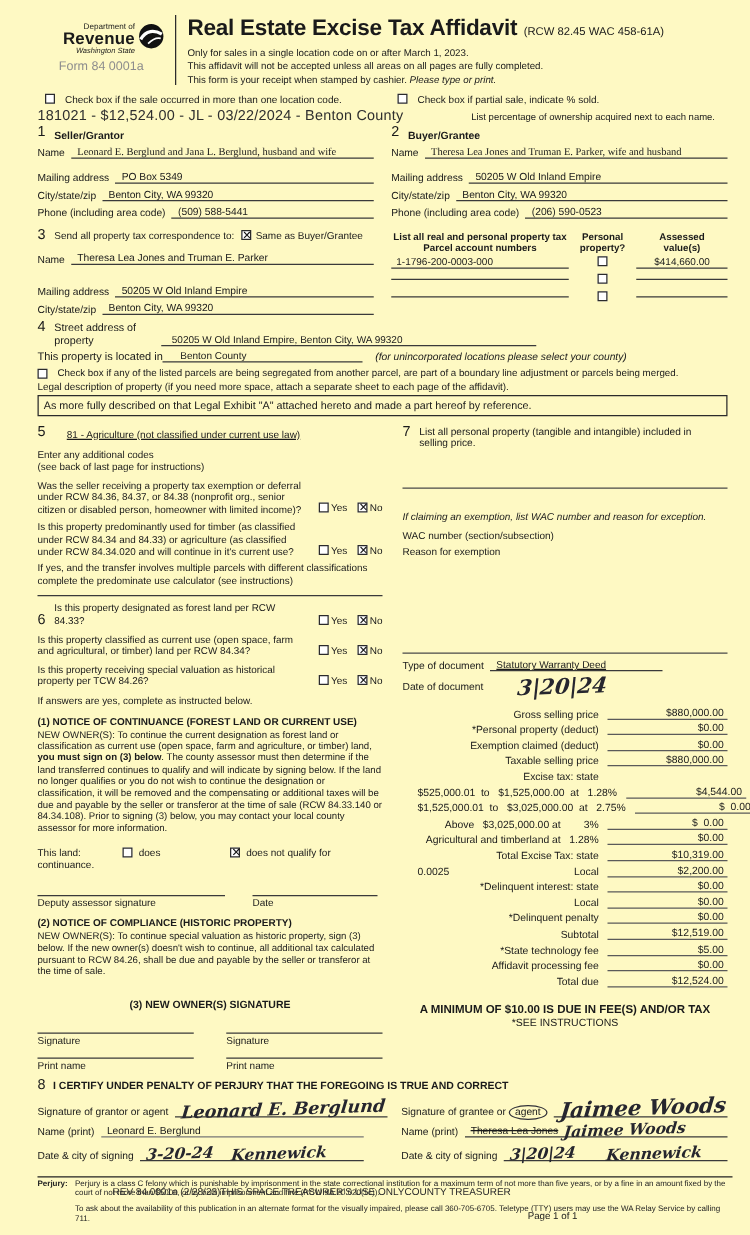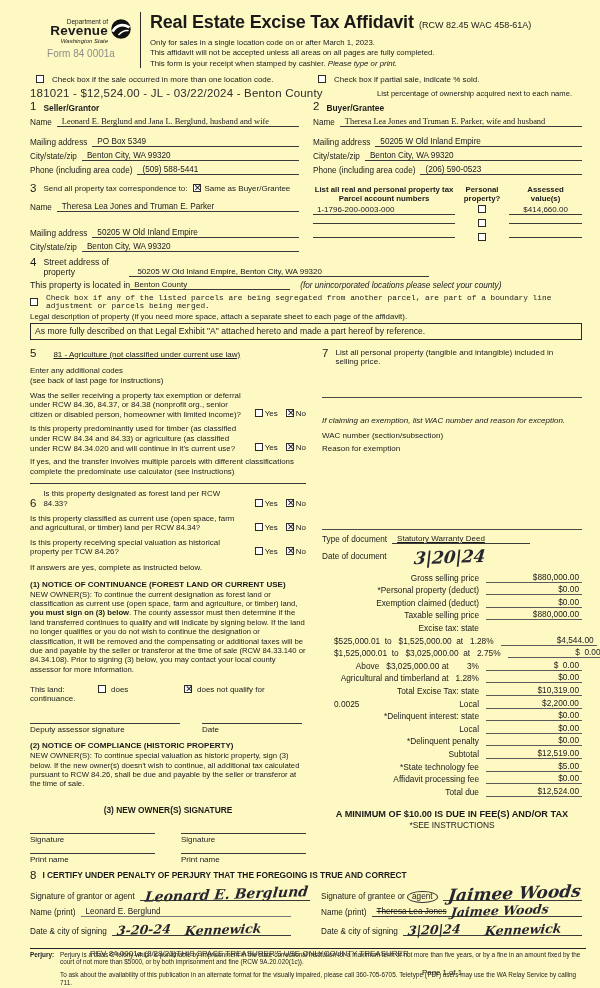--- a/index.html
+++ b/index.html
@@ -55,23 +55,23 @@
   .parcel-row { display:flex; align-items:center; height:14px; }
   .pr1 { width:152px; border-bottom:1px solid #3a3a3a; padding-left:4px; }
   .pr2 { width:58px; text-align:center; }
   .pr3 { width:78px; border-bottom:1px solid #3a3a3a; text-align:center; }
   
   .s4 { margin-top:5px; }
   .s4row1 { display:flex; align-items:flex-start; }
   .s4lbl { width:86px; font-size:8.6px; line-height:10px; }
   .s4val { width:300px; border-bottom:1px solid #3a3a3a; align-self:flex-end; padding-left:8px; min-height:10px; }
   .s4row2 { display:flex; align-items:flex-end; margin-top:3px; }
-  .locv { width:160px; border-bottom:1px solid #3a3a3a; padding-left:4px; min-height:10px; }
+  .locv { width:160px; border-bottom:1px solid #3a3a3a; padding-left:14px; min-height:10px; }
   .locnote { font-style:italic; font-size:8.2px; padding-left:10px; flex:1; }
-  .seg { display:flex; margin-top:4px; align-items:center;font-family:Liberation Mono, monospace; }
+  .seg { display:flex; margin-top:4px; align-items:flex-end; }
   .seg .cb { margin-right:8px; }
   .legal-lbl { margin-top:2px; font-size:7.9px; }
   .legal-box { border:1px solid #2b2b2b; margin-top:2px; padding:2px 4px 3px 4px; font-size:8.6px; }
   
   .main { display:flex; margin-top:8px; }
   .mleft { width:276px; flex:none; }
   .mright { flex:1; padding-left:16px; min-width:0; }
   .s5h { display:flex; align-items:flex-start; }
   .s5code { text-decoration:underline; margin-left:10px; padding-top:2px; }
   .q { display:flex; align-items:flex-end; margin-top:5px; }

